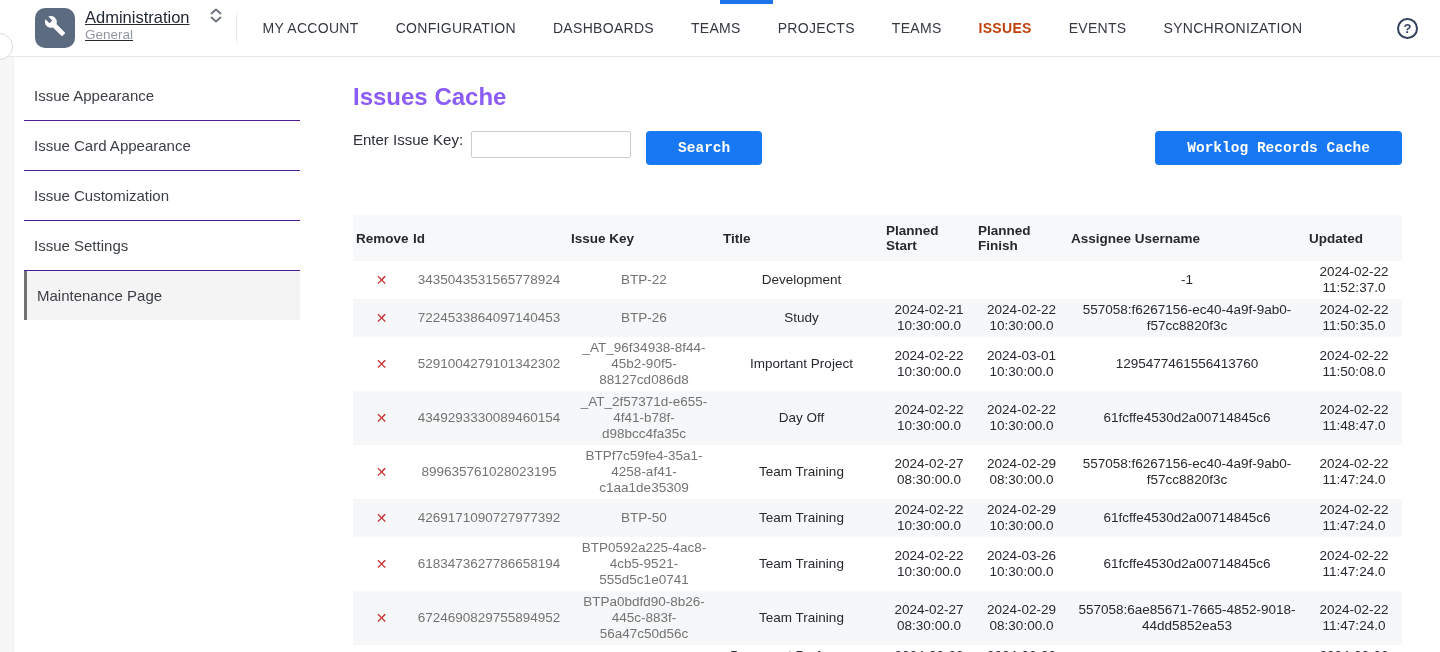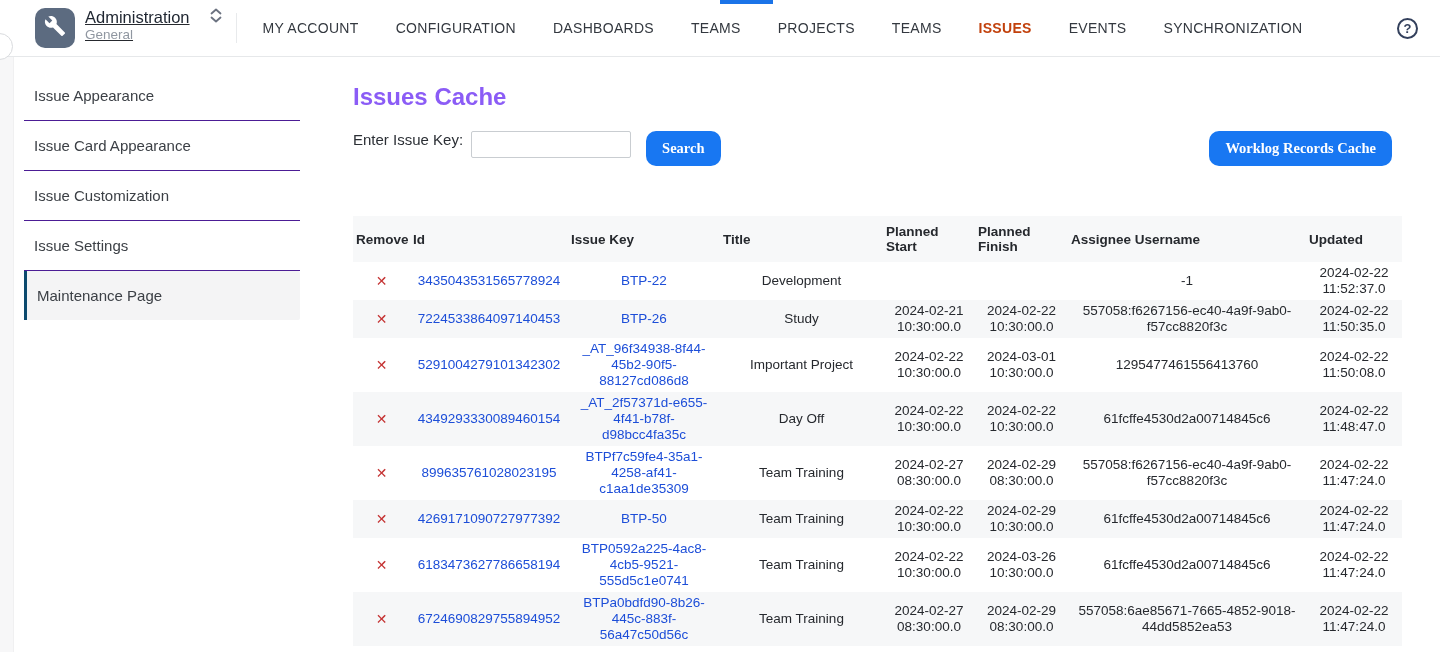--- a/index.html
+++ b/index.html
@@ -57,55 +57,55 @@
 
   
   .page { display:flex; align-items:flex-start; }
   .sidebar { width:300px; flex:0 0 300px; padding:14px 0 0 24px; position:relative; z-index:1; }
   .sidebar-item {
     padding:16px 10px; font-size:15px; color:#3c4046; cursor:pointer;
     border-bottom:1px solid #4c1d95; position:relative;
   }
   .sidebar-item:last-child { border-bottom:none; }
   .sidebar-item.active {
-    background:#f4f4f5; border-left:3px solid #0c4a6e; border-bottom:none;
+    background:#f4f4f5; border-left:3px solid #737373; border-bottom:none;
     border-radius:0 2px 2px 0;
   }
 
   .main { flex:1; padding:16px 38px 0 53px; position:relative; }
   .page-title { font-size:24px; font-weight:bold; color:#8b5cf6; margin:10px 0 0; }
 
   .search-row { display:flex; align-items:flex-start; margin-top:20px; }
   .search-label { font-size:15px; color:#2b2f35; }
   .search-input {
     width:160px; height:27px; margin-left:8px; border:1px solid #c9cdd1;
     border-radius:2px; font-size:14px; padding:0 6px; outline:none;
     font-family:inherit;
   }
   .btn {
-    background:#1877f2; color:#fff; border:none; border-radius:10px;
-    font-size:14.5px; font-weight:bold; padding:9px 16px; cursor:pointer;
-    font-family:Liberation Serif, serif;
+    background:#1877f2; color:#fff; border:none; border-radius:4px;
+    font-size:14.5px; font-weight:bold; padding:9px 32px; cursor:pointer;
+    font-family:Liberation Mono, monospace;
   }
   .btn.search-btn { margin-left:15px; }
-  .btn.worklog-btn { margin-left:auto; margin-right:10px; }
+  .btn.worklog-btn { margin-left:auto; }
 
   
   .issues-table { width:100%; border-collapse:collapse; margin-top:50px; table-layout:fixed; }
   .issues-table th {
     background:#f7f8f9; font-size:13.5px; font-weight:bold; color:#26292e;
     padding:8px 3px; text-align:left;
   }
   .issues-table td {
     font-size:13.5px; color:#26292e; text-align:center; vertical-align:middle;
     padding:3px 4px; line-height:16px; word-wrap:break-word;
   }
   .issues-table tbody tr:nth-child(even) { background:#f6f7f8; }
   .cell-pre { white-space:pre-line; }
-  .link { color:#1d4ed8; cursor:pointer; }
+  .link { color:#737373; cursor:pointer; }
   .remove-x { color:#c53434; font-size:14px; cursor:pointer; }
 </style>
 </head>
 <body>
 
 <div class="loading-indicator"></div>
 <div class="edge-notch"></div>
 <div class="left-rail"></div>
 
 <div class="topbar">

